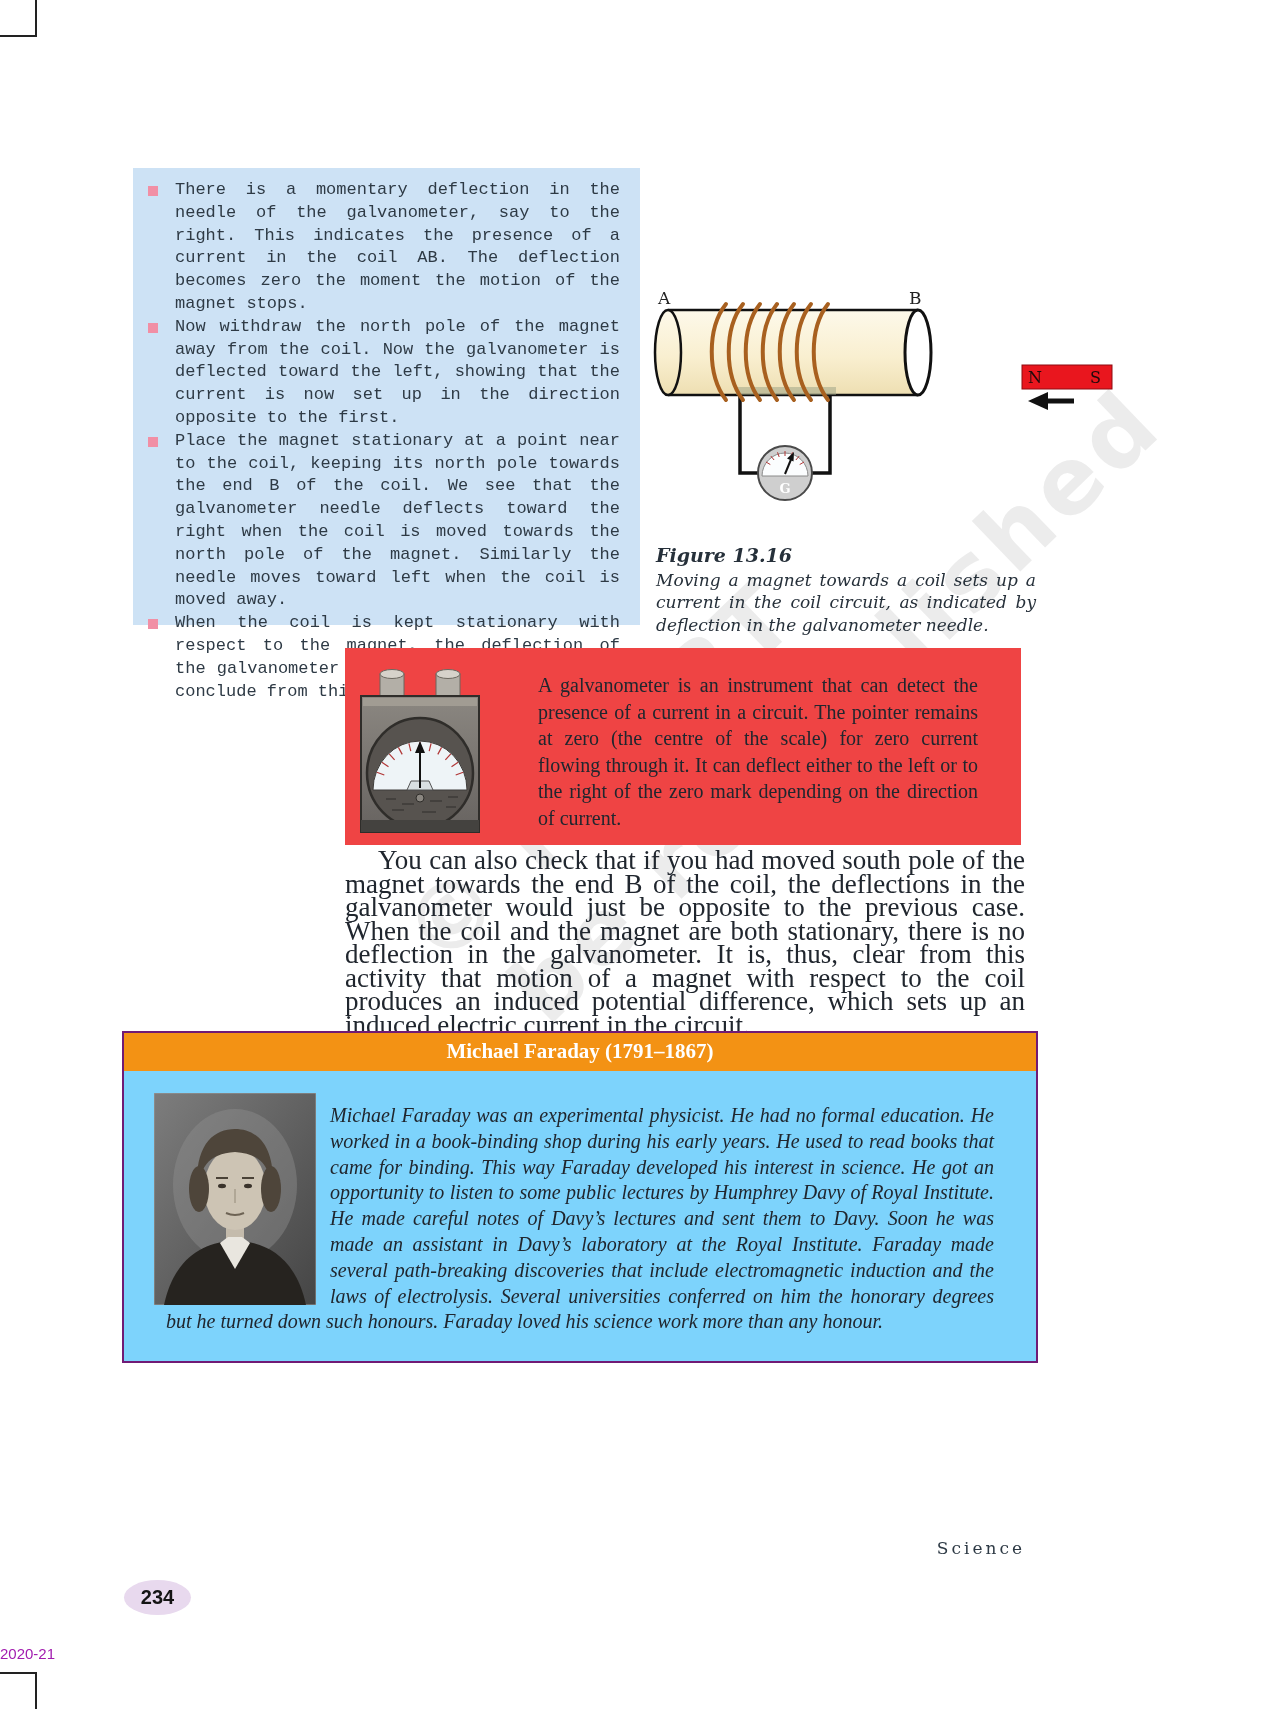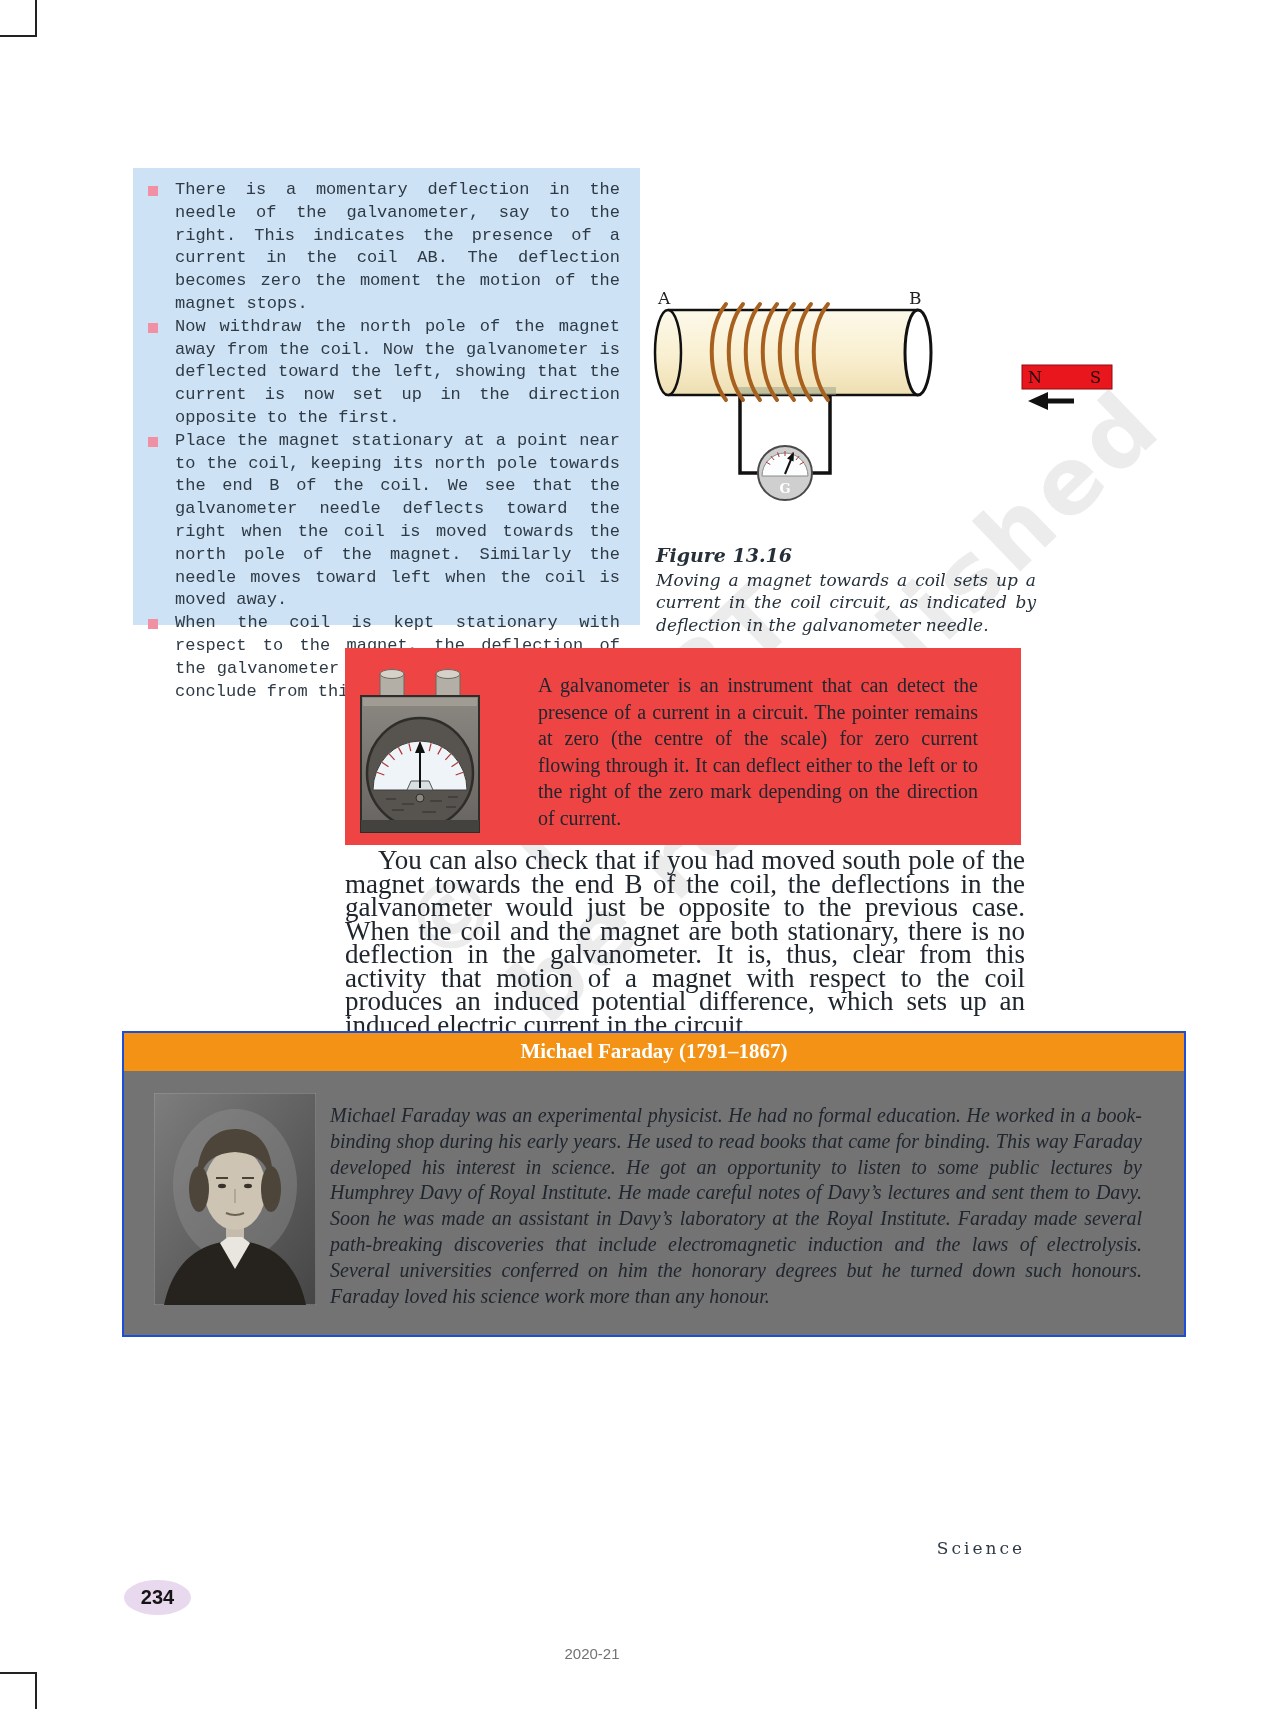--- a/index.html
+++ b/index.html
@@ -59,22 +59,22 @@
 
   
   .body-para {
     position:absolute; left:345px; top:849px; width:680px; margin:0;
     font-family:"Liberation Serif", serif; font-size:27px; line-height:23.5px;
     text-align:justify; text-indent:33px; color:#20262e;
   }
 
   
   .faraday-box {
-    position:absolute; left:122px; top:1031px; width:1064px; box-sizing:border-box;
-    background:#737373; border:2px solid #1d4ed8;
+    position:absolute; left:122px; top:1031px; width:916px; box-sizing:border-box;
+    background:#7dd3fc; border:2px solid #701a75;
   }
   .faraday-header {
     background:#f39214; color:#ffffff; text-align:center;
     font-family:"Liberation Serif", serif; font-weight:bold; font-size:21px;
     padding:6px 0 7px 0;
   }
   .faraday-body {
     padding:20px 30px 14px 30px; font-family:"Liberation Serif", serif;
     font-size:20px; line-height:25.8px; text-align:justify; color:#20262e;
   }
@@ -87,22 +87,22 @@
     background:#e8d9ee; border-radius:50%; text-align:center; line-height:35px;
     font-family:"Liberation Sans", sans-serif; font-weight:bold; font-size:20px;
     color:#141414;
     margin-top:48px;
   }
   .subject {
     position:absolute; top:1538px; right:250px; font-size:17px;
     letter-spacing:3px; color:#2e3a45;
   }
   .year {
-    position:absolute; top:1645px; left:0; width:1184px; text-align:center;
-    font-family:"Liberation Sans", sans-serif; font-size:15px; color:#737373;
+    position:absolute; top:1645px; left:0; width:1184px; 
+    font-family:"Liberation Sans", sans-serif; font-size:15px; color:#a21caf;
   }
 </style>
 </head>
 <body>
 
 <div class="page">
 
   <div class="mark mark-tl-v"></div>
   <div class="mark mark-tl-h"></div>
   <div class="mark mark-bl-h"></div>

